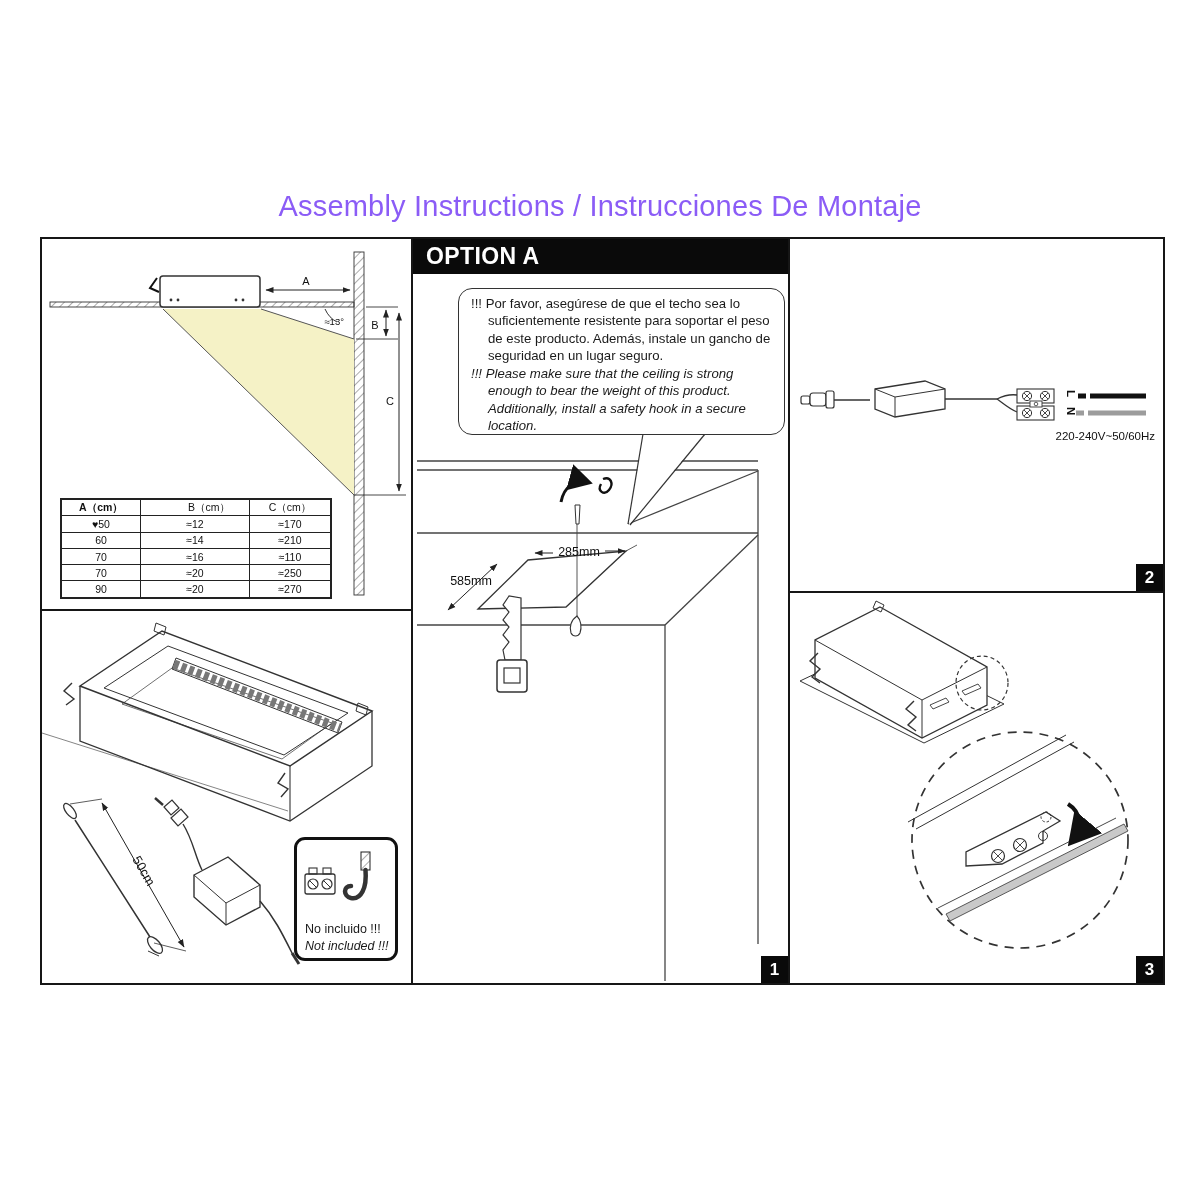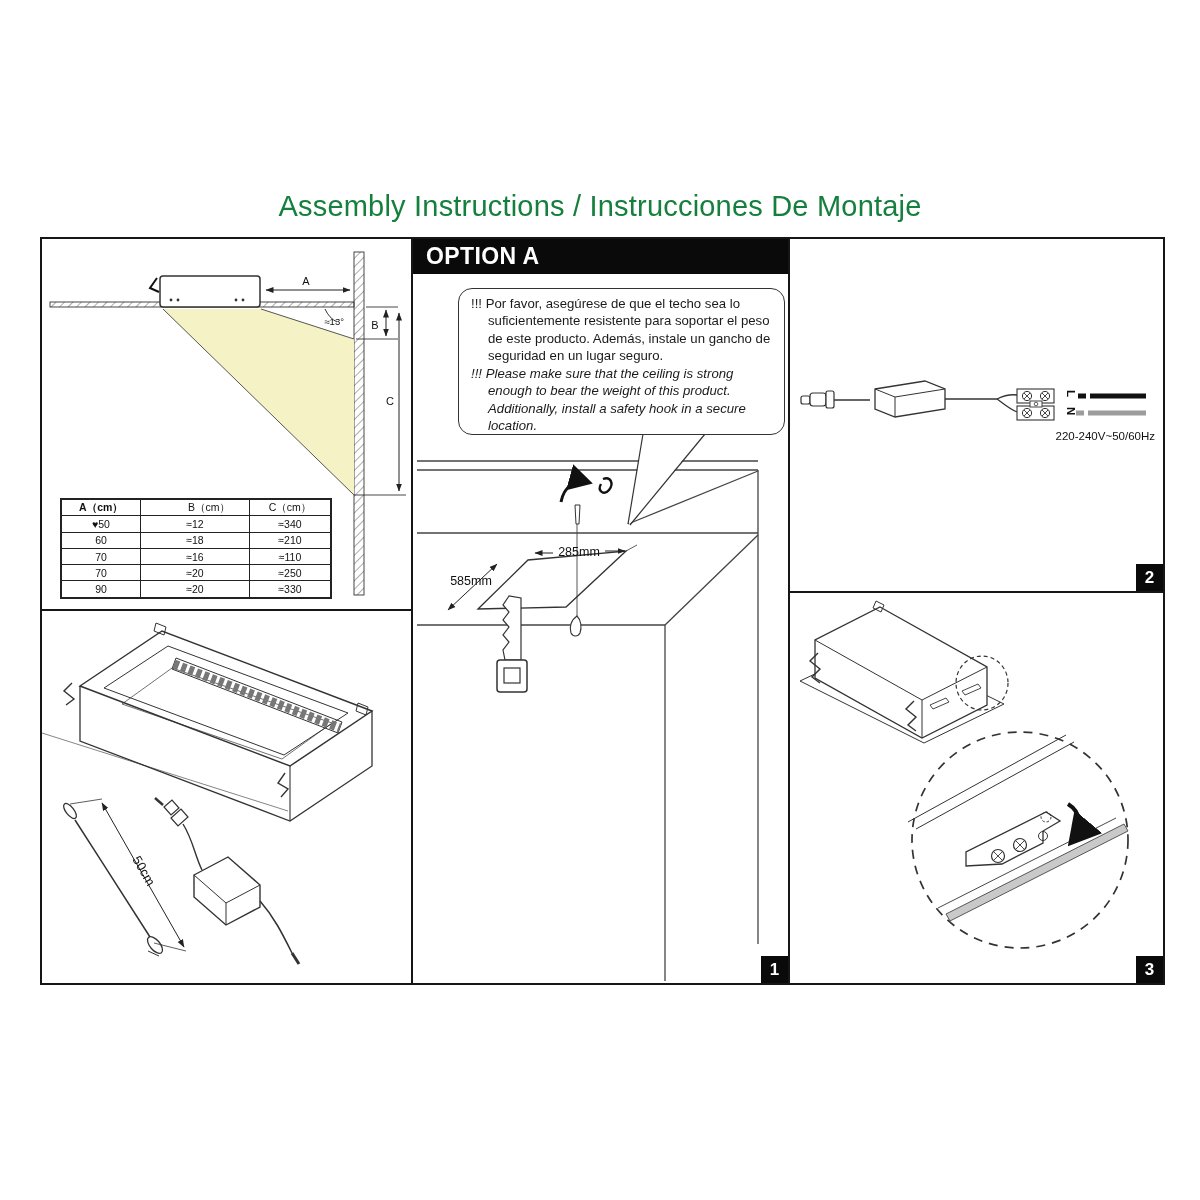--- a/index.html
+++ b/index.html
@@ -1,21 +1,21 @@
 <!DOCTYPE html>
 <html><head>
 <meta charset="utf-8">
 <style>
   html,body{margin:0;padding:0;background:#fff;}
   #page{position:relative;width:1200px;height:1200px;background:#fff;
         font-family:"Liberation Sans", sans-serif;color:#1a1a1a;overflow:hidden;}
   .panel{position:absolute;background:#fff;border:2px solid #161616;box-sizing:border-box;}
   .panel svg{position:absolute;left:0;top:0;width:100%;height:100%;}
   #title{position:absolute;top:190px;left:0;width:100%;text-align:center;
-         font-size:29px;letter-spacing:0.2px;color:#15803d;}
+         font-size:29px;letter-spacing:0.2px;color:#8b5cf6;}
   
   #optionbar{position:absolute;left:0;top:0;width:100%;height:35px;background:#0a0a0a;
              color:#fff;font-size:23px;font-weight:bold;line-height:35px;
              padding-left:13px;box-sizing:border-box;letter-spacing:0.4px;}
   #bubble{position:absolute;left:45px;top:49px;width:327px;height:147px;box-sizing:border-box;
           border:1.6px solid #333;border-radius:14px;background:#fff;
           padding:6px 8px 0 12px;font-size:13.2px;line-height:1.32;}
   #bubble p{margin:0;padding-left:17px;text-indent:-17px;}
   .it{font-style:italic;}
   .badge{position:absolute;right:0;bottom:0;width:27px;height:27px;background:#0a0a0a;
@@ -84,41 +84,41 @@
     <table id="dimtable">
       <tbody>
           <tr>
         <td class="c0">A（cm）</td>
         <td class="c1">B（cm）</td>
         <td class="c2">C（cm）</td>
       </tr>
       <tr>
         <td>♥50</td>
         <td>≈12</td>
-        <td>≈340</td>
+        <td>≈170</td>
       </tr>
       <tr>
         <td>60</td>
-        <td>≈18</td>
+        <td>≈14</td>
         <td>≈210</td>
       </tr>
       <tr>
         <td>70</td>
         <td>≈16</td>
         <td>≈110</td>
       </tr>
       <tr>
         <td>70</td>
         <td>≈20</td>
         <td>≈250</td>
       </tr>
       <tr>
         <td>90</td>
         <td>≈20</td>
-        <td>≈330</td>
+        <td>≈270</td>
       </tr>
     </tbody>
       </table>
   </div>
 
   <div class="panel" id="p2" style="left:40px;top:609px;width:373px;height:376px;">
     <svg viewBox="0 0 369 372" preserveAspectRatio="none">
       <defs>
         <marker id="ar2" markerWidth="10" markerHeight="8" refX="7.5" refY="4" orient="auto-start-reverse">
           <path d="M0,1 L8,4 L0,7 Z" fill="#222"></path>
@@ -160,20 +160,39 @@
         <path d="M141,213 C 151,229 153,245 160,259" stroke-width="1.4"></path>
         <polygon points="152,264 186,246 218,274 218,296 184,314 152,286" fill="#fff" stroke-width="1.4"></polygon>
         <line x1="152" y1="264" x2="184" y2="292" stroke-width="1"></line>
         <line x1="184" y1="292" x2="218" y2="274" stroke-width="1"></line>
         <line x1="184" y1="292" x2="184" y2="314" stroke-width="1"></line>
         <path d="M218,290 C 232,306 240,322 250,342" stroke-width="1.5"></path>
         <line x1="250" y1="342" x2="257" y2="353" stroke-width="3"></line>
       </g>
     </svg>
 
+    <div id="nibox">
+      <svg viewBox="0 0 98 72" style="position:absolute;left:0;top:8px;width:98px;height:72px;">
+        <g stroke="#333" fill="none">
+          <rect x="8" y="26" width="30" height="20" rx="2" stroke-width="1.3"></rect>
+          <rect x="12" y="20" width="8" height="6" stroke-width="1.1"></rect>
+          <rect x="26" y="20" width="8" height="6" stroke-width="1.1"></rect>
+          <circle cx="16" cy="36" r="5" stroke-width="1.2"></circle>
+          <circle cx="30" cy="36" r="5" stroke-width="1.2"></circle>
+          <line x1="13" y1="33" x2="19" y2="39" stroke-width="1"></line>
+          <line x1="27" y1="33" x2="33" y2="39" stroke-width="1"></line>
+        </g>
+        <g stroke="#333" fill="none">
+          <rect x="64" y="4" width="9" height="18" fill="url(#hh)" stroke-width="1.1"></rect>
+          <path d="M68.5,22 C 70,40 64,52 54,50 C 46,48 46,38 54,38" stroke-width="4.5" stroke-linecap="round"></path>
+        </g>
+      </svg>
+      <div class="txt" style="top:82px;">No incluido !!!</div>
+      <div class="txt it" style="top:99px;">Not included !!!</div>
+    </div>
   </div>
 
   <div class="panel" id="p3" style="left:411px;top:237px;width:379px;height:748px;">
     <svg viewBox="0 0 375 744" preserveAspectRatio="none">
       <defs>
         <marker id="ar3" markerWidth="10" markerHeight="8" refX="7.5" refY="4" orient="auto-start-reverse">
           <path d="M0,1 L8,4 L0,7 Z" fill="#222"></path>
         </marker>
         <marker id="rot3" markerWidth="9" markerHeight="9" refX="6" refY="4.5" orient="auto">
           <path d="M0,0 L8,4.5 L0,9 Z" fill="#111"></path>

